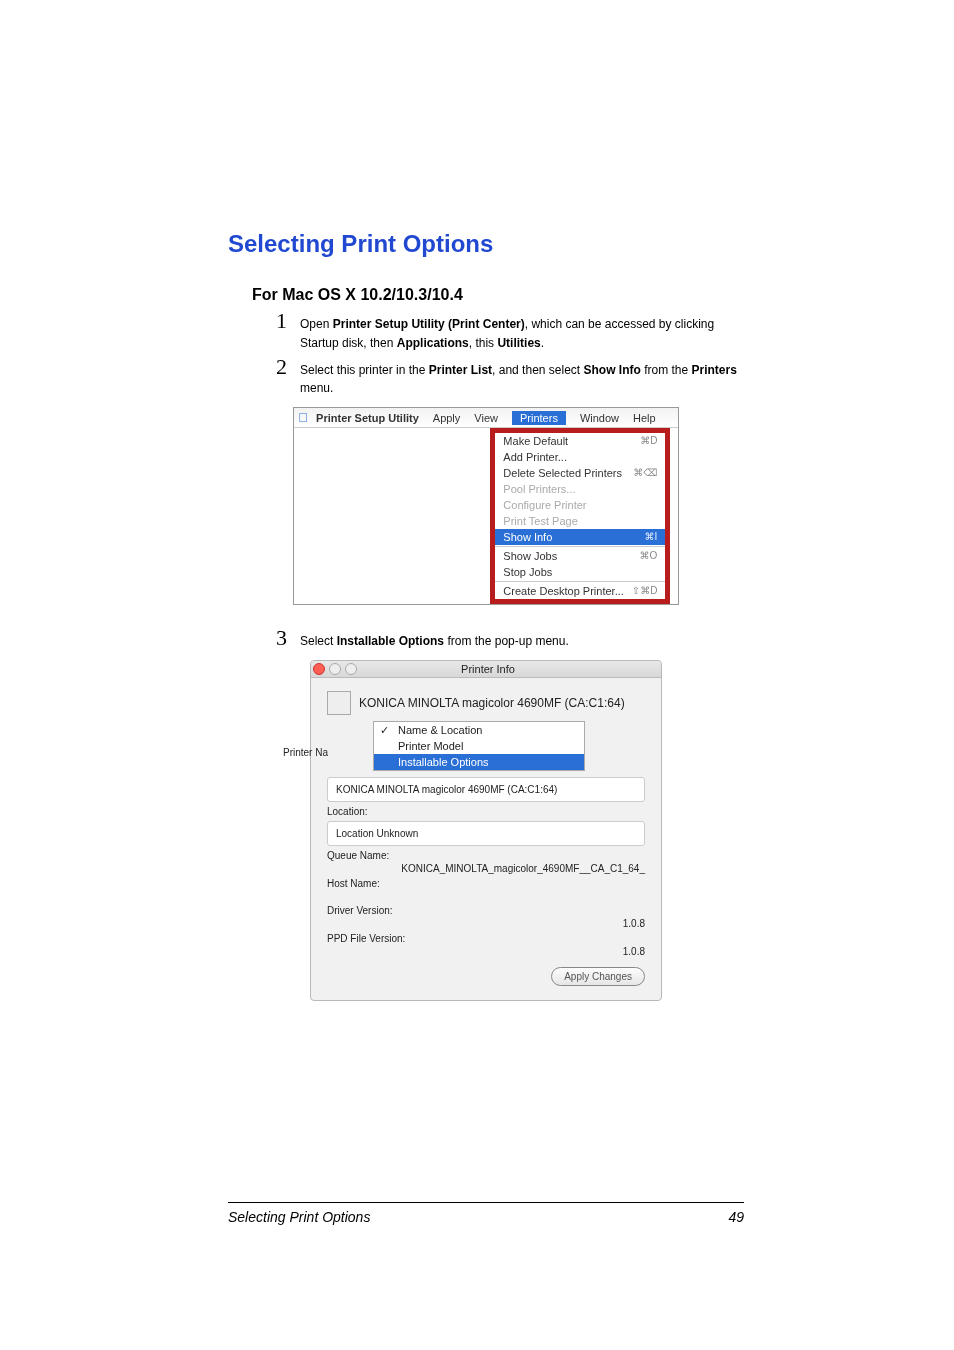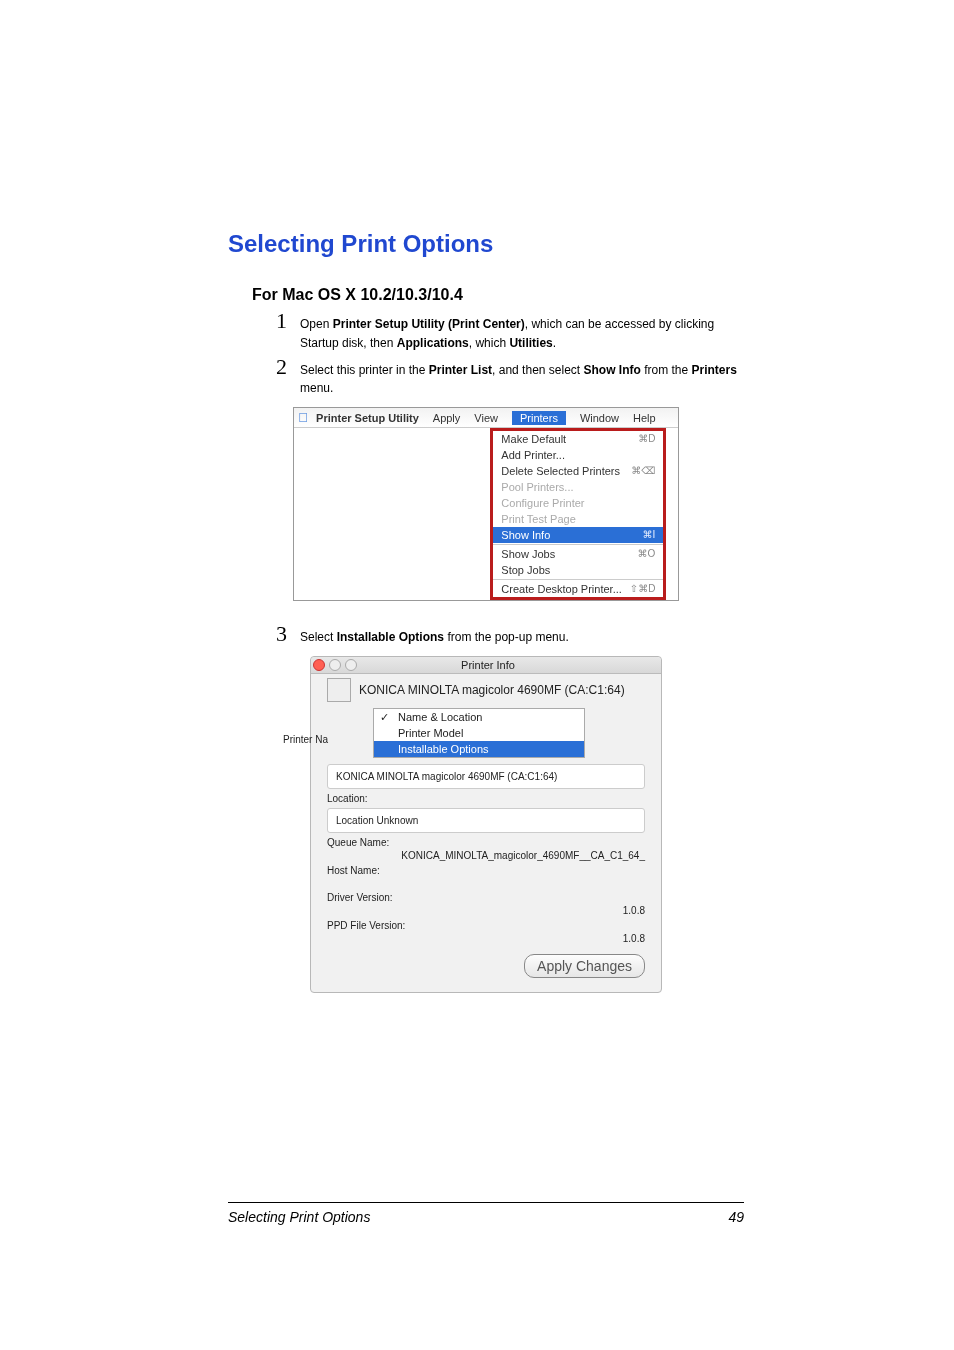--- a/index.html
+++ b/index.html
@@ -81,21 +81,21 @@
   }
   .body1 {
     display: flex;
   }
   .leftblank {
     width: 196px;
     height: 156px;
     background: #fff;
   }
   .dropdown {
-    border: 3px solid #b91c1c;
+    border: 5px solid #b91c1c;
     background: #fff;
     min-width: 170px;
     text-align: center;
   }
   .drow {
     display: flex;
     justify-content: space-between;
     padding: 2px 8px;
   }
   .drow.dis { color: #aaa; }
@@ -121,21 +121,21 @@
     display: flex;
     justify-content: space-between;
     align-items: center;
     font-size: 11px;
     border-radius: 4px 4px 0 0;
   }
   .tlights { display: flex; gap: 4px; }
   .light { width: 10px; height: 10px; border-radius: 50%; background: #eee; border: 1px solid #aaa; }
   .light.red { background: #ff5f52; border-color: #c33; }
   .tcenter { flex: 1; text-align: center; }
-  .f2body { padding: 4px 16px 14px 16px; }
+  .f2body { padding: 13px 16px 14px 16px; }
   .f2title { display: flex; align-items: center; gap: 8px; margin-bottom: 6px; }
   .printericon {
     width: 22px; height: 22px; display:inline-block;
     background: #eee; border:1px solid #aaa;
   }
   .f2name { font-size: 12px; }
   .popup {
     position: relative;
     margin: 0 0 6px 46px;
     border: 1px solid #aaa;
@@ -158,21 +158,21 @@
   .apply {
     text-align: right;
     margin-top: 10px;
   }
   .applybtn {
     display: inline-block;
     border: 1px solid #888;
     background: linear-gradient(#fdfdfd,#e6e6e6);
     padding: 3px 12px;
     border-radius: 10px;
-    font-size: 14px;
+    font-size: 10px;
     color: #555;
   }
   .prnn { position:absolute; left:-44px; font-size:10px; color:#222; }
 
   .footer {
     position: absolute;
     bottom: 125px;
     left: 228px;
     right: 210px;
     border-top: 1px solid #000;
@@ -187,21 +187,21 @@
 </head>
 <body>
 
 <div class="page">
   <h1>Selecting Print Options</h1>
   <h2>For Mac OS X 10.2/10.3/10.4</h2>
 
   <div class="step">
     <span class="step-num">1</span>
     <span class="step-text">
-      <span>Open </span><b>Printer Setup Utility (Print Center)</b><span>, which can be accessed by clicking Startup disk, then </span><b>Applications</b><span>, which </span><b>Utilities</b><span>.</span>
+      <span>Open </span><b>Printer Setup Utility (Print Center)</b><span>, which can be accessed by clicking Startup disk, then </span><b>Applications</b><span>, this </span><b>Utilities</b><span>.</span>
     </span>
   </div>
 
   <div class="step">
     <span class="step-num">2</span>
     <span class="step-text">
       <span>Select this printer in the </span><b>Printer List</b><span>, and then select </span><b>Show Info</b><span> from the </span><b>Printers</b><span> menu.</span>
     </span>
   </div>
 

